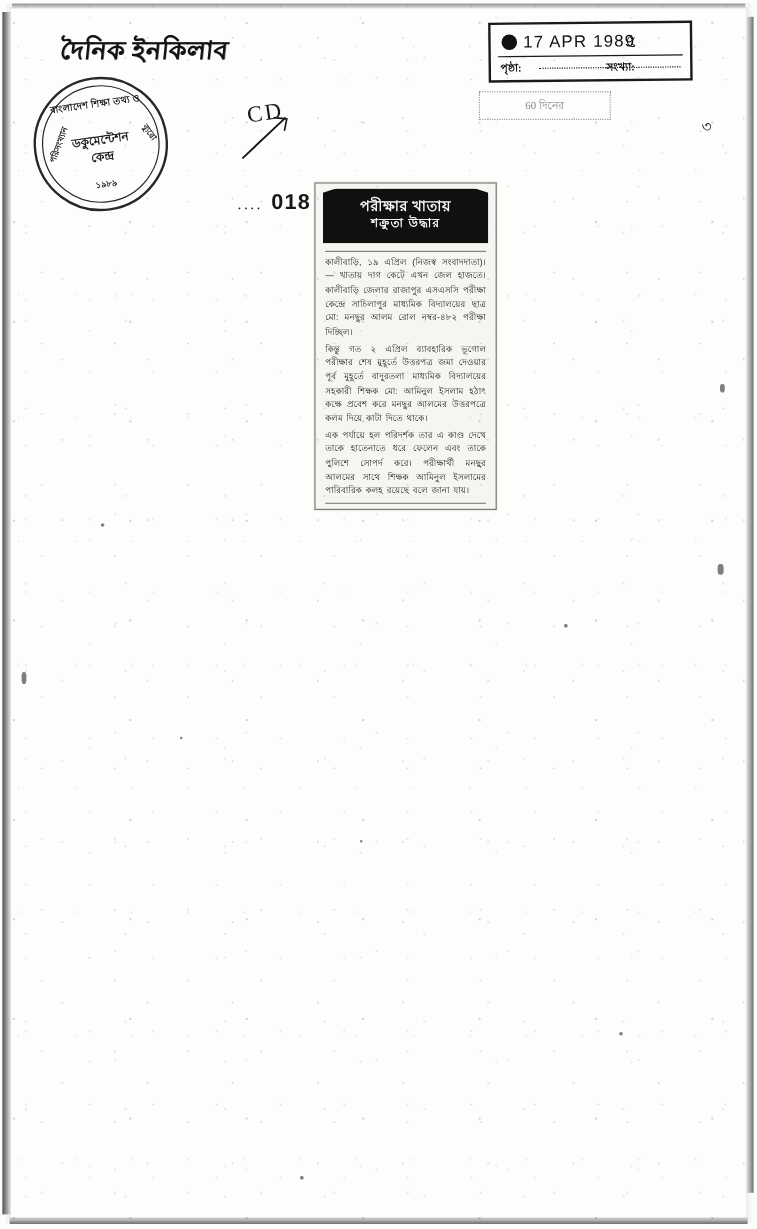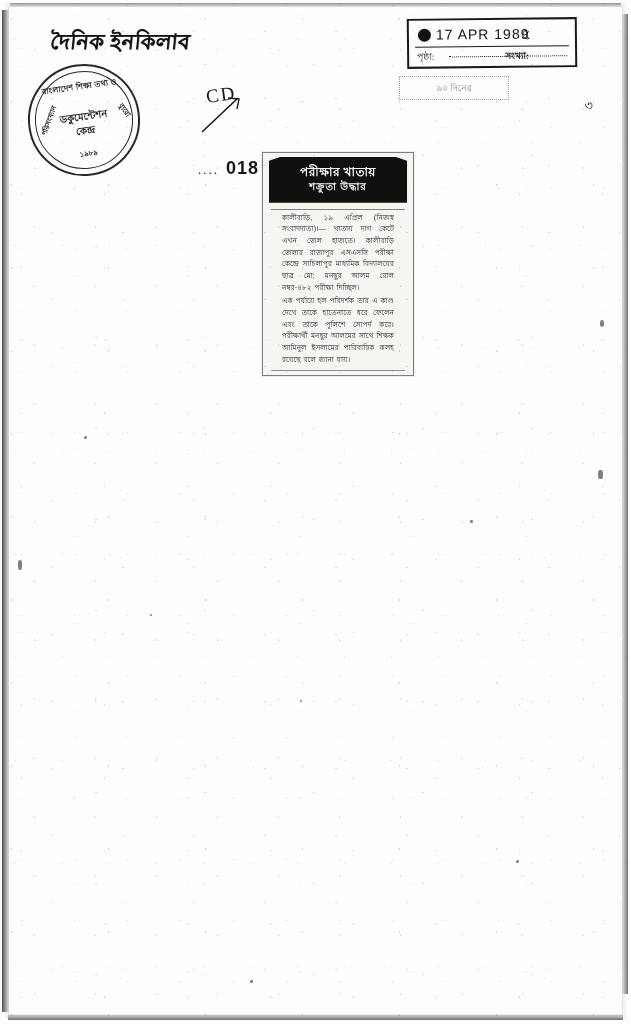--- a/index.html
+++ b/index.html
@@ -186,21 +186,21 @@
     position: absolute;
     left: 6px; right: 6px;
     top: 26px;
     border-top: 1px solid #1c1c1c;
   }
   .date-stamp .f1 {
     position: absolute;
     left: 8px;
     top: 29px;
     font-size: 9px;
-    font-weight: normal;
+    font-weight: bold;
   }
   .date-stamp .f2 {
     position: absolute;
     left: 96px;
     top: 29px;
     font-size: 9px;
     font-weight: bold;
   }
   .date-stamp .dots {
     position: absolute;
@@ -303,26 +303,26 @@
     font-weight: bold;
     letter-spacing: 1px;
     display: block;
     line-height: 1.35;
   }
   .dateline-rule {
     margin: 0 8px 3px 8px;
     border-top: 1px solid rgba(20,20,20,.5);
   }
   .body-col {
-    margin: 0 19px;
+    margin: 0 8px;
     font-size: 7.2px;
     line-height: 1.62;
     text-align: justify;
     color: #1a1a1a;
-    font-family: Liberation Serif, serif;
+    font-family: Liberation Sans, sans-serif;
     letter-spacing: .1px;
     word-spacing: 1px;
   }
   .body-col p {
     margin: 0 0 2px 0;
   }
   .clip-bottom-rule {
     margin: 4px 8px 0 8px;
     border-top: 1px solid rgba(20,20,20,.45);
   }
@@ -360,39 +360,40 @@
   <div class="date-stamp">
     <span class="blob"></span>
     <span class="date-text">17 APR 1989</span>
     <span class="scribble">৫</span>
     <span class="rule"></span>
     <span class="f1">পৃষ্ঠা:</span>
     <span class="f2">সংখ্যা:</span>
     <span class="dots"></span>
   </div>
 
-  <div class="faint-box">৯০ দিনের</div>
+  <div class="faint-box">60 দিনের</div>
 
   <div class="hand hand-cd">CD</div>
   <svg class="hand hand-slash" viewBox="0 0 46 38">
     <path d="M4 36 L40 2" stroke="#1a1a1a" stroke-width="1.6" fill="none"></path>
     <path d="M30 2 L41 3 L39 13" stroke="#1a1a1a" stroke-width="1.4" fill="none"></path>
   </svg>
   <div class="hand hand-page">৩</div>
   <div class="hand hand-dots">....</div>
   <div class="hand hand-num">018</div>
 
   <div class="clipping">
     <div class="headline-band">
       <span class="hl1">পরীক্ষার খাতায়</span>
       <span class="hl2">শক্রুতা উদ্ধার</span>
     </div>
     <div class="dateline-rule"></div>
     <div class="body-col">
       <p>কালীবাড়ি, ১৯ এপ্রিল (নিজস্ব সংবাদদাতা)।— খাতায় দাগ কেটে এখন জেল হাজতে। কালীবাড়ি জেলার রাজাপুর এসএসসি পরীক্ষা কেন্দ্রে সাচিলাপুর মাধ্যমিক বিদ্যালয়ের ছাত্র মো: মনছুর আলম রোল নম্বর-৪৮২ পরীক্ষা দিচ্ছিল।</p>
+      <p>কিন্তু গত ২ এপ্রিল ব্যাবহারিক ভূগোল পরীক্ষার শেষ মুহূর্তে উত্তরপত্র জমা দেওয়ার পূর্ব মুহূর্তে বাদুরতলা মাধ্যমিক বিদ্যালয়ের সহকারী শিক্ষক মো: আমিনুল ইসলাম হঠাৎ কক্ষে প্রবেশ করে মনছুর আলমের উত্তরপত্রে কলম দিয়ে কাটা দিতে থাকে।</p>
       <p>এক পর্যায়ে হল পরিদর্শক তার এ কাণ্ড দেখে তাকে হাতেনাতে ধরে ফেলেন এবং তাকে পুলিশে সোপর্দ করে। পরীক্ষার্থী মনছুর আলমের সাথে শিক্ষক আমিনুল ইসলামের পারিবারিক কলহ রয়েছে বলে জানা যায়।</p>
     </div>
     <div class="clip-bottom-rule"></div>
   </div>
 
   <div class="smudge" style="left:84px; top:436px; width:3px; height:3px;"></div>
   <div class="smudge" style="left:470px; top:520px; width:2.5px; height:2.5px;"></div>
   <div class="smudge" style="left:300px; top:700px; width:2px; height:2px;"></div>
   <div class="smudge" style="left:516px; top:860px; width:3px; height:3px;"></div>
   <div class="smudge" style="left:150px; top:614px; width:2px; height:2px;"></div>

